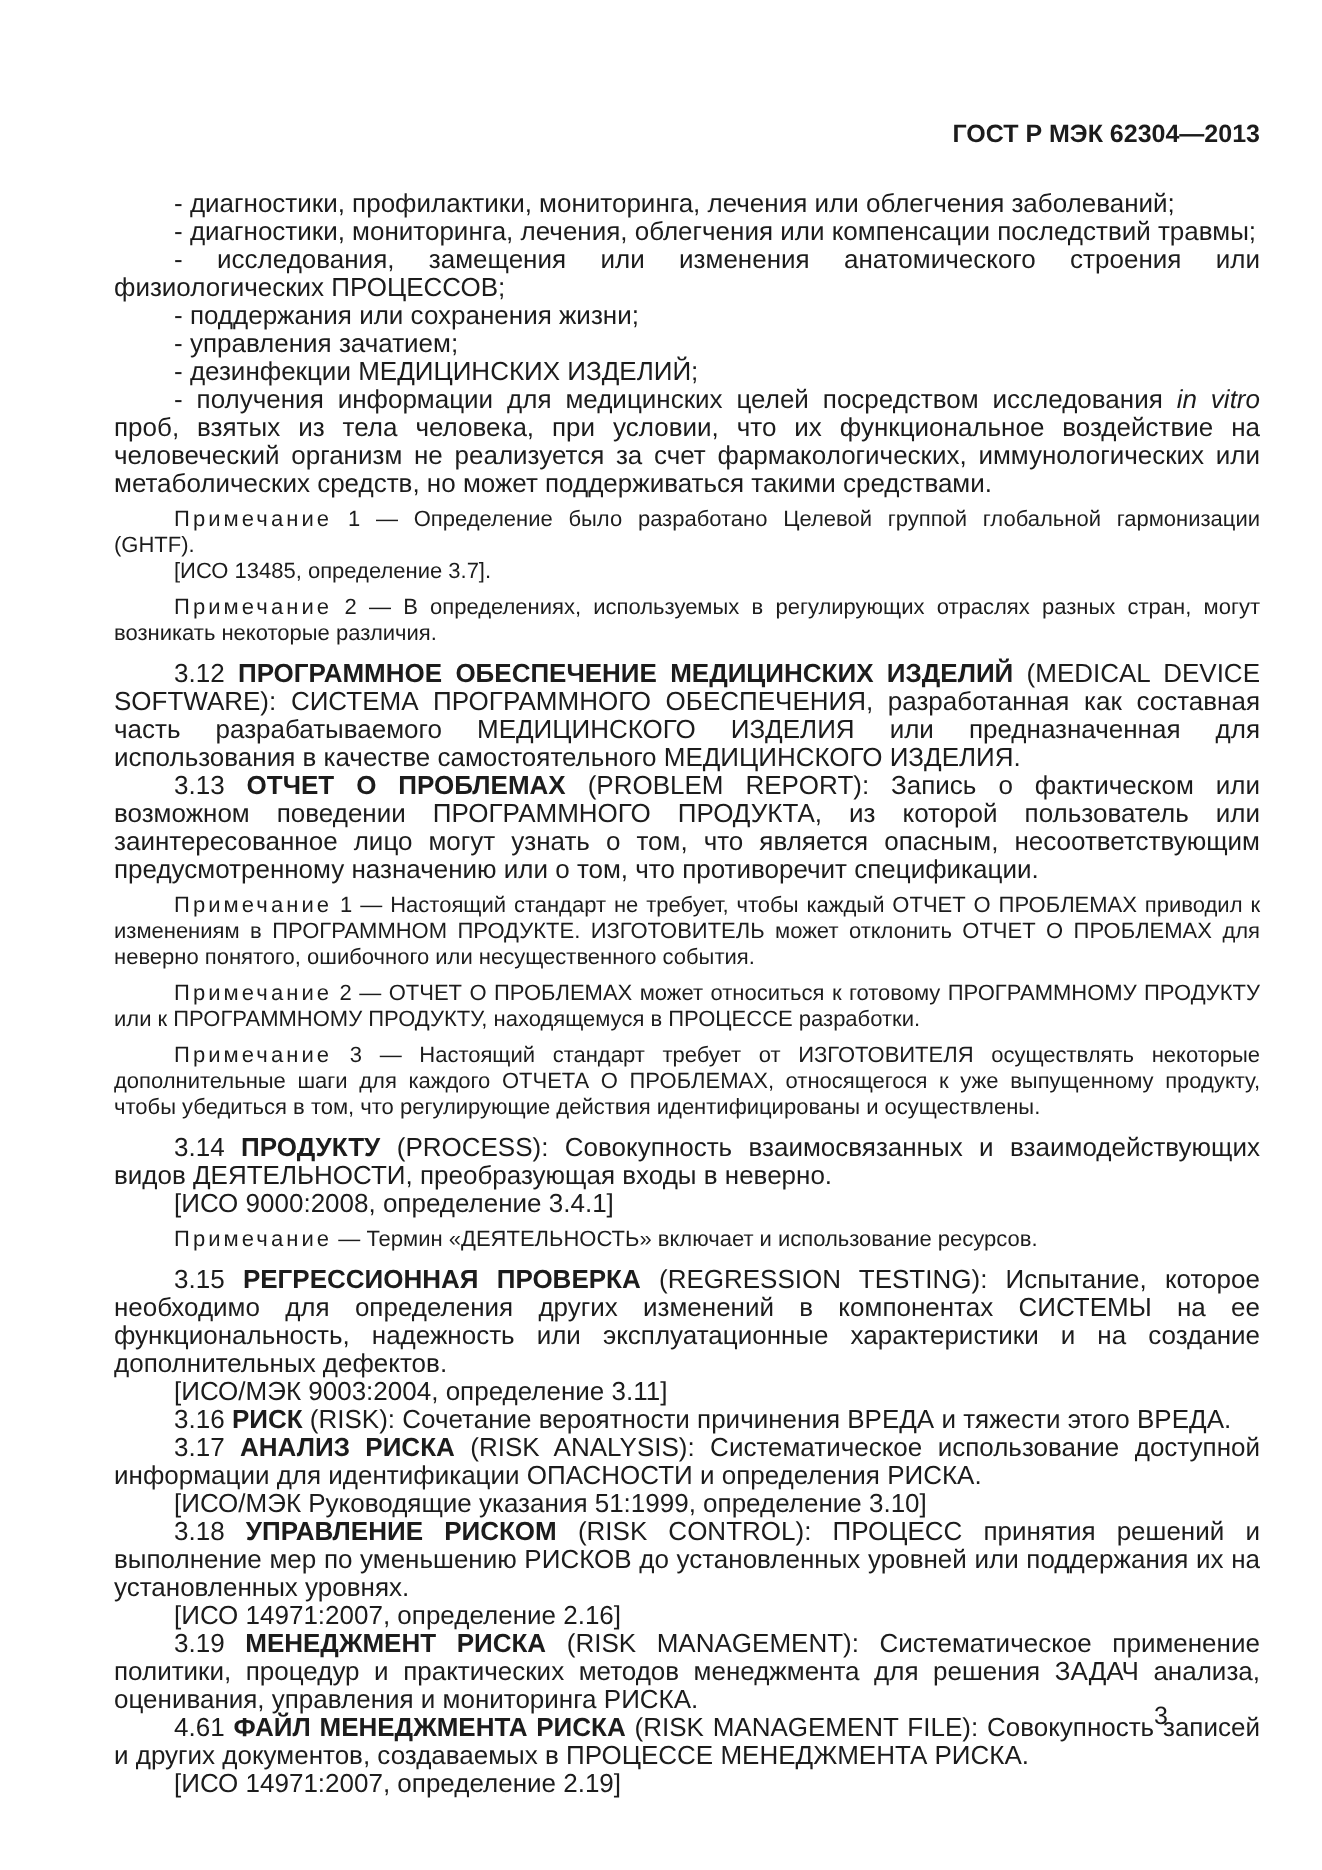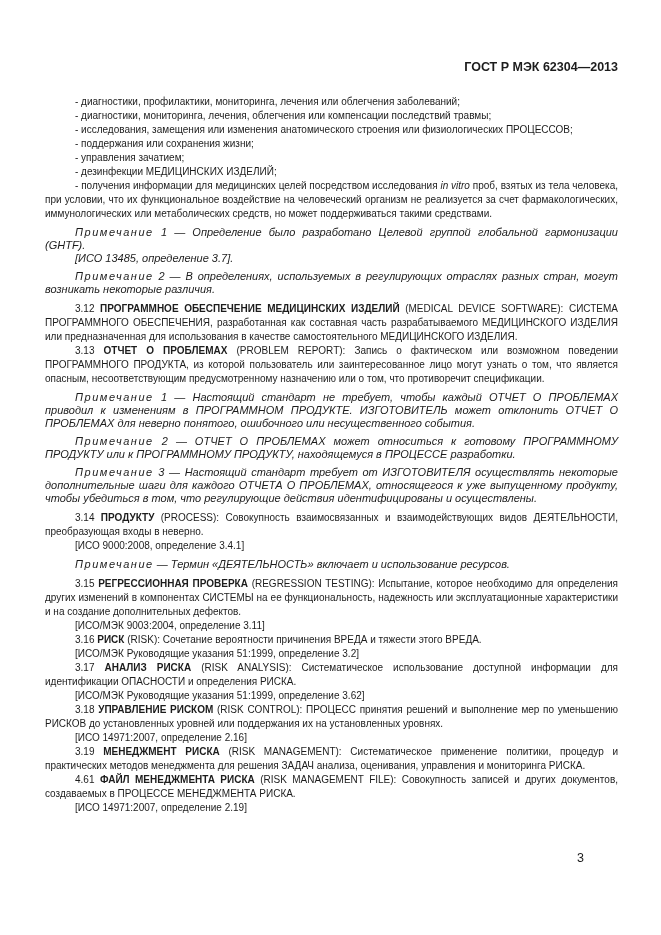--- a/index.html
+++ b/index.html
@@ -11,44 +11,43 @@
     position: relative;
     width: 661px;
     height: 935px;
     background: #ffffff;
     font-family: "Liberation Sans", sans-serif;
     color: #1c1c1c;
     overflow: hidden;
   }
   .content {
     position: absolute;
-    left: 45px;
+    left: 57px;
     top: 60px;
     width: 573px;
   }
   .doc-header {
     text-align: right;
     font-weight: bold;
     font-size: 12.5px;
     margin-bottom: 21px;
   }
   p { margin: 0; }
   .body-p {
-    font-size: 10px;
+    font-size: 13px;
     line-height: 14px;
     text-align: justify;
     text-indent: 30px;
   }
   .note {
     font-size: 11px;
     line-height: 13px;
     text-align: justify;
     text-indent: 30px;
     margin-top: 5px;
-    font-style: italic;
   }
   .note-cont {
     margin-top: 0;
   }
   .group-end {
     margin-bottom: 6px;
   }
   .note-label {
     letter-spacing: 0.14em;
   }
@@ -95,24 +94,23 @@
 
     <p class="body-p"><span>3.14</span> <span class="term">ПРОДУКТУ</span> <span>(PROCESS): Совокупность взаимосвязанных и взаимодействующих видов ДЕЯТЕЛЬНОСТИ, преобразующая входы в неверно.</span></p>
     <p class="body-p">[ИСО 9000:2008, определение 3.4.1]</p>
 
     <p class="note group-end"><span class="note-label">Примечание</span> <span>— Термин «ДЕЯТЕЛЬНОСТЬ» включает и использование ресурсов.</span></p>
 
     <p class="body-p"><span>3.15</span> <span class="term">РЕГРЕССИОННАЯ ПРОВЕРКА</span> <span>(REGRESSION TESTING): Испытание, которое необходимо для определения других изменений в компонентах СИСТЕМЫ на ее функциональность, надежность или эксплуатационные характеристики и на создание дополнительных дефектов.</span></p>
     <p class="body-p">[ИСО/МЭК 9003:2004, определение 3.11]</p>
 
     <p class="body-p"><span>3.16</span> <span class="term">РИСК</span> <span>(RISK): Сочетание вероятности причинения ВРЕДА и тяжести этого ВРЕДА.</span></p>
-    <p class="body-p">[ИСО/МЭК Руководящие указания 51:1999, определение 3.2]</p>
 
     <p class="body-p"><span>3.17</span> <span class="term">АНАЛИЗ РИСКА</span> <span>(RISK ANALYSIS): Систематическое использование доступной информации для идентификации ОПАСНОСТИ и определения РИСКА.</span></p>
-    <p class="body-p">[ИСО/МЭК Руководящие указания 51:1999, определение 3.62]</p>
+    <p class="body-p">[ИСО/МЭК Руководящие указания 51:1999, определение 3.10]</p>
 
     <p class="body-p"><span>3.18</span> <span class="term">УПРАВЛЕНИЕ РИСКОМ</span> <span>(RISK CONTROL): ПРОЦЕСС принятия решений и выполнение мер по уменьшению РИСКОВ до установленных уровней или поддержания их на установленных уровнях.</span></p>
     <p class="body-p">[ИСО 14971:2007, определение 2.16]</p>
 
     <p class="body-p"><span>3.19</span> <span class="term">МЕНЕДЖМЕНТ РИСКА</span> <span>(RISK MANAGEMENT): Систематическое применение политики, процедур и практических методов менеджмента для решения ЗАДАЧ анализа, оценивания, управления и мониторинга РИСКА.</span></p>
 
     <p class="body-p"><span>4.61</span> <span class="term">ФАЙЛ МЕНЕДЖМЕНТА РИСКА</span> <span>(RISK MANAGEMENT FILE): Совокупность записей и других документов, создаваемых в ПРОЦЕССЕ МЕНЕДЖМЕНТА РИСКА.</span></p>
     <p class="body-p">[ИСО 14971:2007, определение 2.19]</p>
 
   </div>

